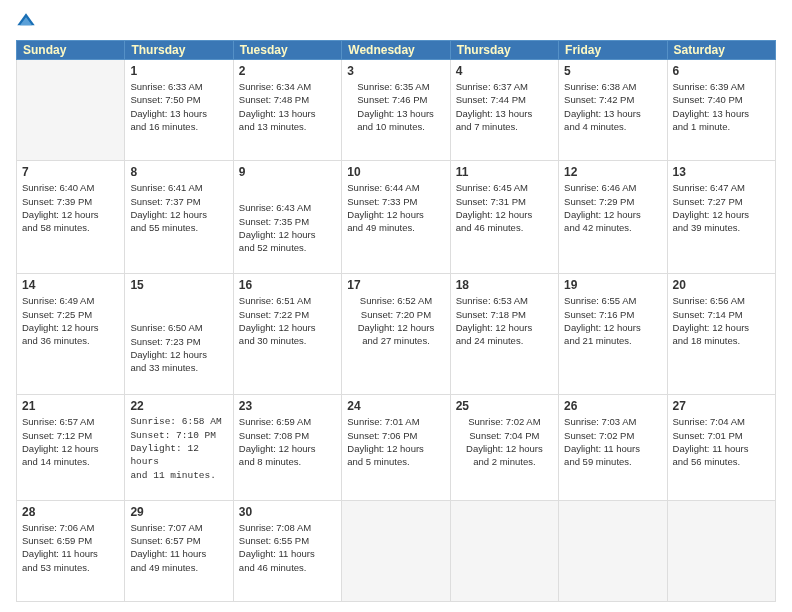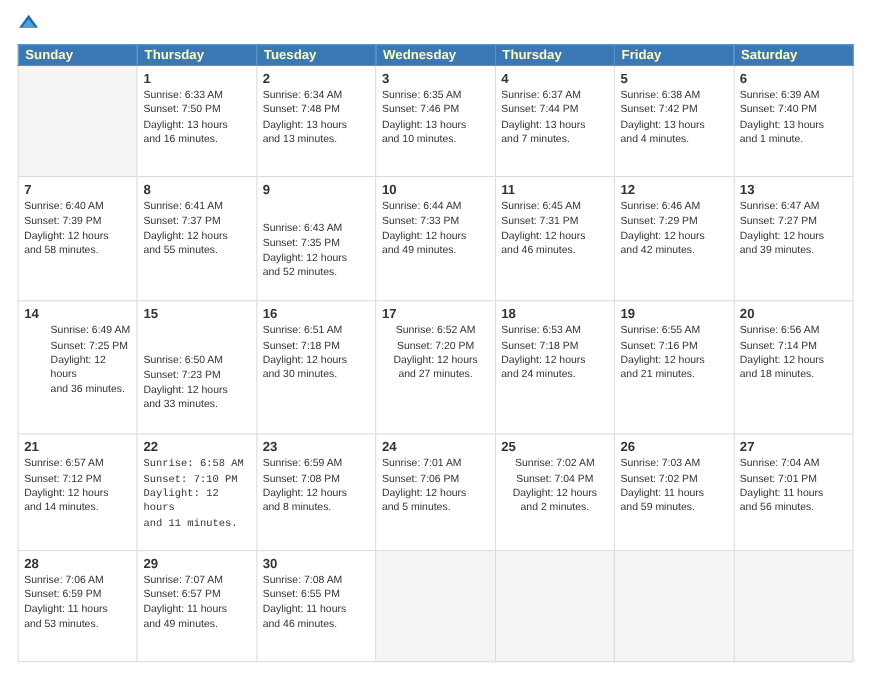--- a/index.html
+++ b/index.html
@@ -145,21 +145,21 @@
           </td>
           <td>
             <span class="day-num">2</span>
             <div class="day-info" style="white-space: pre-line;">Sunrise: 6:34 AM
 Sunset: 7:48 PM
 Daylight: 13 hours
 and 13 minutes.</div>
           </td>
           <td>
             <span class="day-num">3</span>
-            <div class="day-info" style="white-space: pre-line;">Sunrise: 6:35 AM
+            <div class="day-info" style="white-space: pre-line; margin-left: 10px;">Sunrise: 6:35 AM
 Sunset: 7:46 PM
 Daylight: 13 hours
 and 10 minutes.</div>
           </td>
           <td>
             <span class="day-num">4</span>
             <div class="day-info" style="white-space: pre-line;">Sunrise: 6:37 AM
 Sunset: 7:44 PM
 Daylight: 13 hours
 and 7 minutes.</div>
@@ -226,36 +226,36 @@
             <span class="day-num">13</span>
             <div class="day-info" style="white-space: pre-line;">Sunrise: 6:47 AM
 Sunset: 7:27 PM
 Daylight: 12 hours
 and 39 minutes.</div>
           </td>
         </tr>
         <tr>
           <td>
             <span class="day-num">14</span>
-            <div class="day-info" style="white-space: pre-line; margin-left: 24px;">Sunrise: 6:49 AM
+            <div class="day-info" style="white-space: pre-line;">Sunrise: 6:49 AM
 Sunset: 7:25 PM
 Daylight: 12 hours
 and 36 minutes.</div>
           </td>
           <td>
             <span class="day-num">15</span>
             <div class="day-info" style="white-space: pre-line; margin-top: 29px;">Sunrise: 6:50 AM
 Sunset: 7:23 PM
 Daylight: 12 hours
 and 33 minutes.</div>
           </td>
           <td>
             <span class="day-num">16</span>
             <div class="day-info" style="white-space: pre-line;">Sunrise: 6:51 AM
-Sunset: 7:18 PM
+Sunset: 7:22 PM
 Daylight: 12 hours
 and 30 minutes.</div>
           </td>
           <td>
             <span class="day-num">17</span>
             <div class="day-info" style="white-space: pre-line; text-align: center;">Sunrise: 6:52 AM
 Sunset: 7:20 PM
 Daylight: 12 hours
 and 27 minutes.</div>
           </td>

